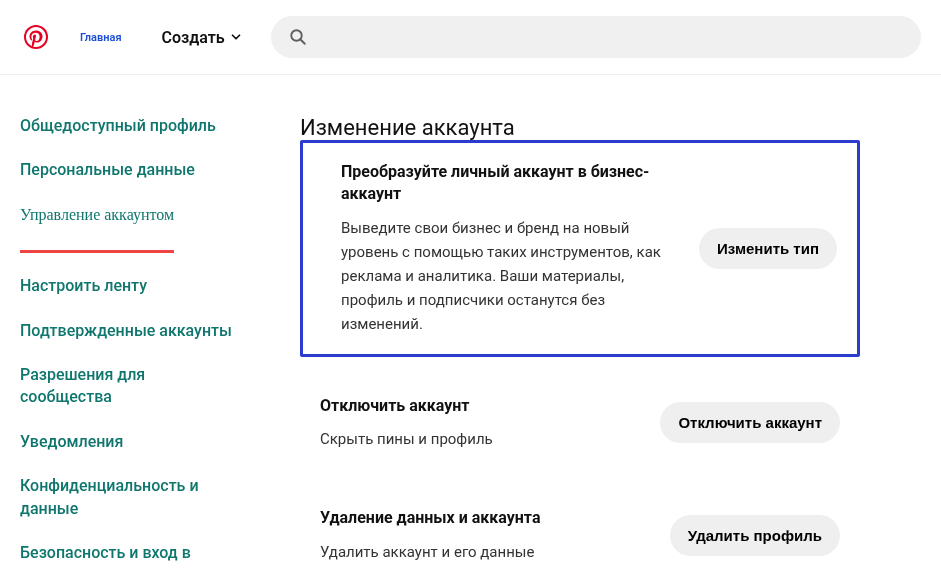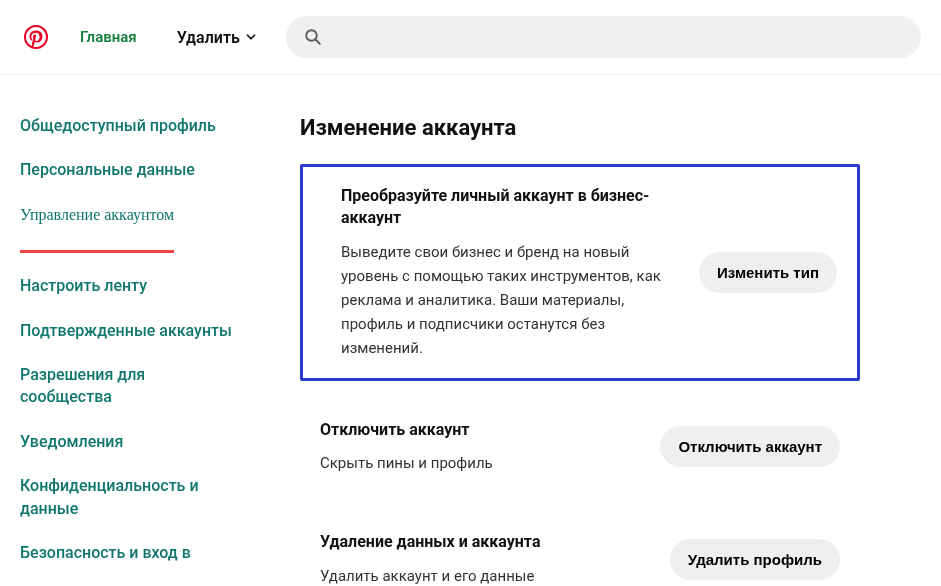--- a/index.html
+++ b/index.html
@@ -25,23 +25,23 @@
     
     .logo {
       display: flex;
       align-items: center;
       justify-content: center;
       width: 32px;
       height: 32px;
     }
     
     .nav-item {
-      font-size: 15px;
+      font-size: 11px;
       font-weight: 600;
-      color: #15803d;
+      color: #1d4ed8;
       cursor: pointer;
       padding: 8px 12px;
     }
     
     .create-wrapper {
       display: flex;
       align-items: center;
       gap: 4px;
       cursor: pointer;
       padding: 8px 12px;
@@ -105,22 +105,21 @@
       font-family: Liberation Serif, serif;
     }
     
     .content {
       flex: 1;
       max-width: 560px;
     }
     
     .page-title {
       font-size: 22px;
-      font-weight: 700;
-      margin-bottom: 24px;
+      font-weight: 400;
     }
     
     .section {
       display: flex;
       align-items: center;
       gap: 20px;
       padding: 18px 20px;
       margin-bottom: 20px;
     }
     
@@ -164,21 +163,21 @@
 
 <div class="header">
   <div class="logo">
     <svg width="24" height="24" viewBox="0 0 24 24">
       <circle cx="12" cy="12" r="12" fill="#e60023"></circle>
       <path fill="#fff" d="M12 2C6.5 2 2 6.5 2 12c0 4.1 2.5 7.6 6 9.1-.1-.7-.2-1.9 0-2.7.2-.7 1.2-4.9 1.2-4.9s-.3-.6-.3-1.5c0-1.4.8-2.5 1.8-2.5.9 0 1.3.6 1.3 1.4 0 .9-.5 2.2-.8 3.4-.2 1 .5 1.8 1.4 1.8 1.7 0 3-1.8 3-4.4 0-2.3-1.6-3.9-4-3.9-2.7 0-4.3 2-4.3 4.1 0 .8.3 1.7.7 2.2.1.1.1.2.1.3 0 .3-.2 1-.3 1.1 0 .2-.2.2-.3.1-1.3-.6-2-2.5-2-4 0-3.2 2.3-6.2 6.7-6.2 3.5 0 6.3 2.5 6.3 5.9 0 3.5-2.2 6.3-5.3 6.3-1 0-2-.5-2.3-1.2l-.6 2.4c-.2.9-.8 2-1.2 2.7C10 21.9 11 22 12 22c5.5 0 10-4.5 10-10S17.5 2 12 2z"></path>
     </svg>
   </div>
   <div class="nav-item">Главная</div>
   <div class="create-wrapper">
-    <span>Удалить</span>
+    <span>Создать</span>
     <svg width="14" height="14" viewBox="0 0 24 24">
       <path d="M6 9l6 6 6-6" stroke="#111" stroke-width="3" fill="none" stroke-linecap="round" stroke-linejoin="round"></path>
     </svg>
   </div>
   <div class="search-bar">
     <svg width="18" height="18" viewBox="0 0 24 24">
       <circle cx="10" cy="10" r="7" stroke="#5f5f5f" stroke-width="2.5" fill="none"></circle>
       <line x1="15" y1="15" x2="21" y2="21" stroke="#5f5f5f" stroke-width="2.5" stroke-linecap="round"></line>
     </svg>
   </div>

